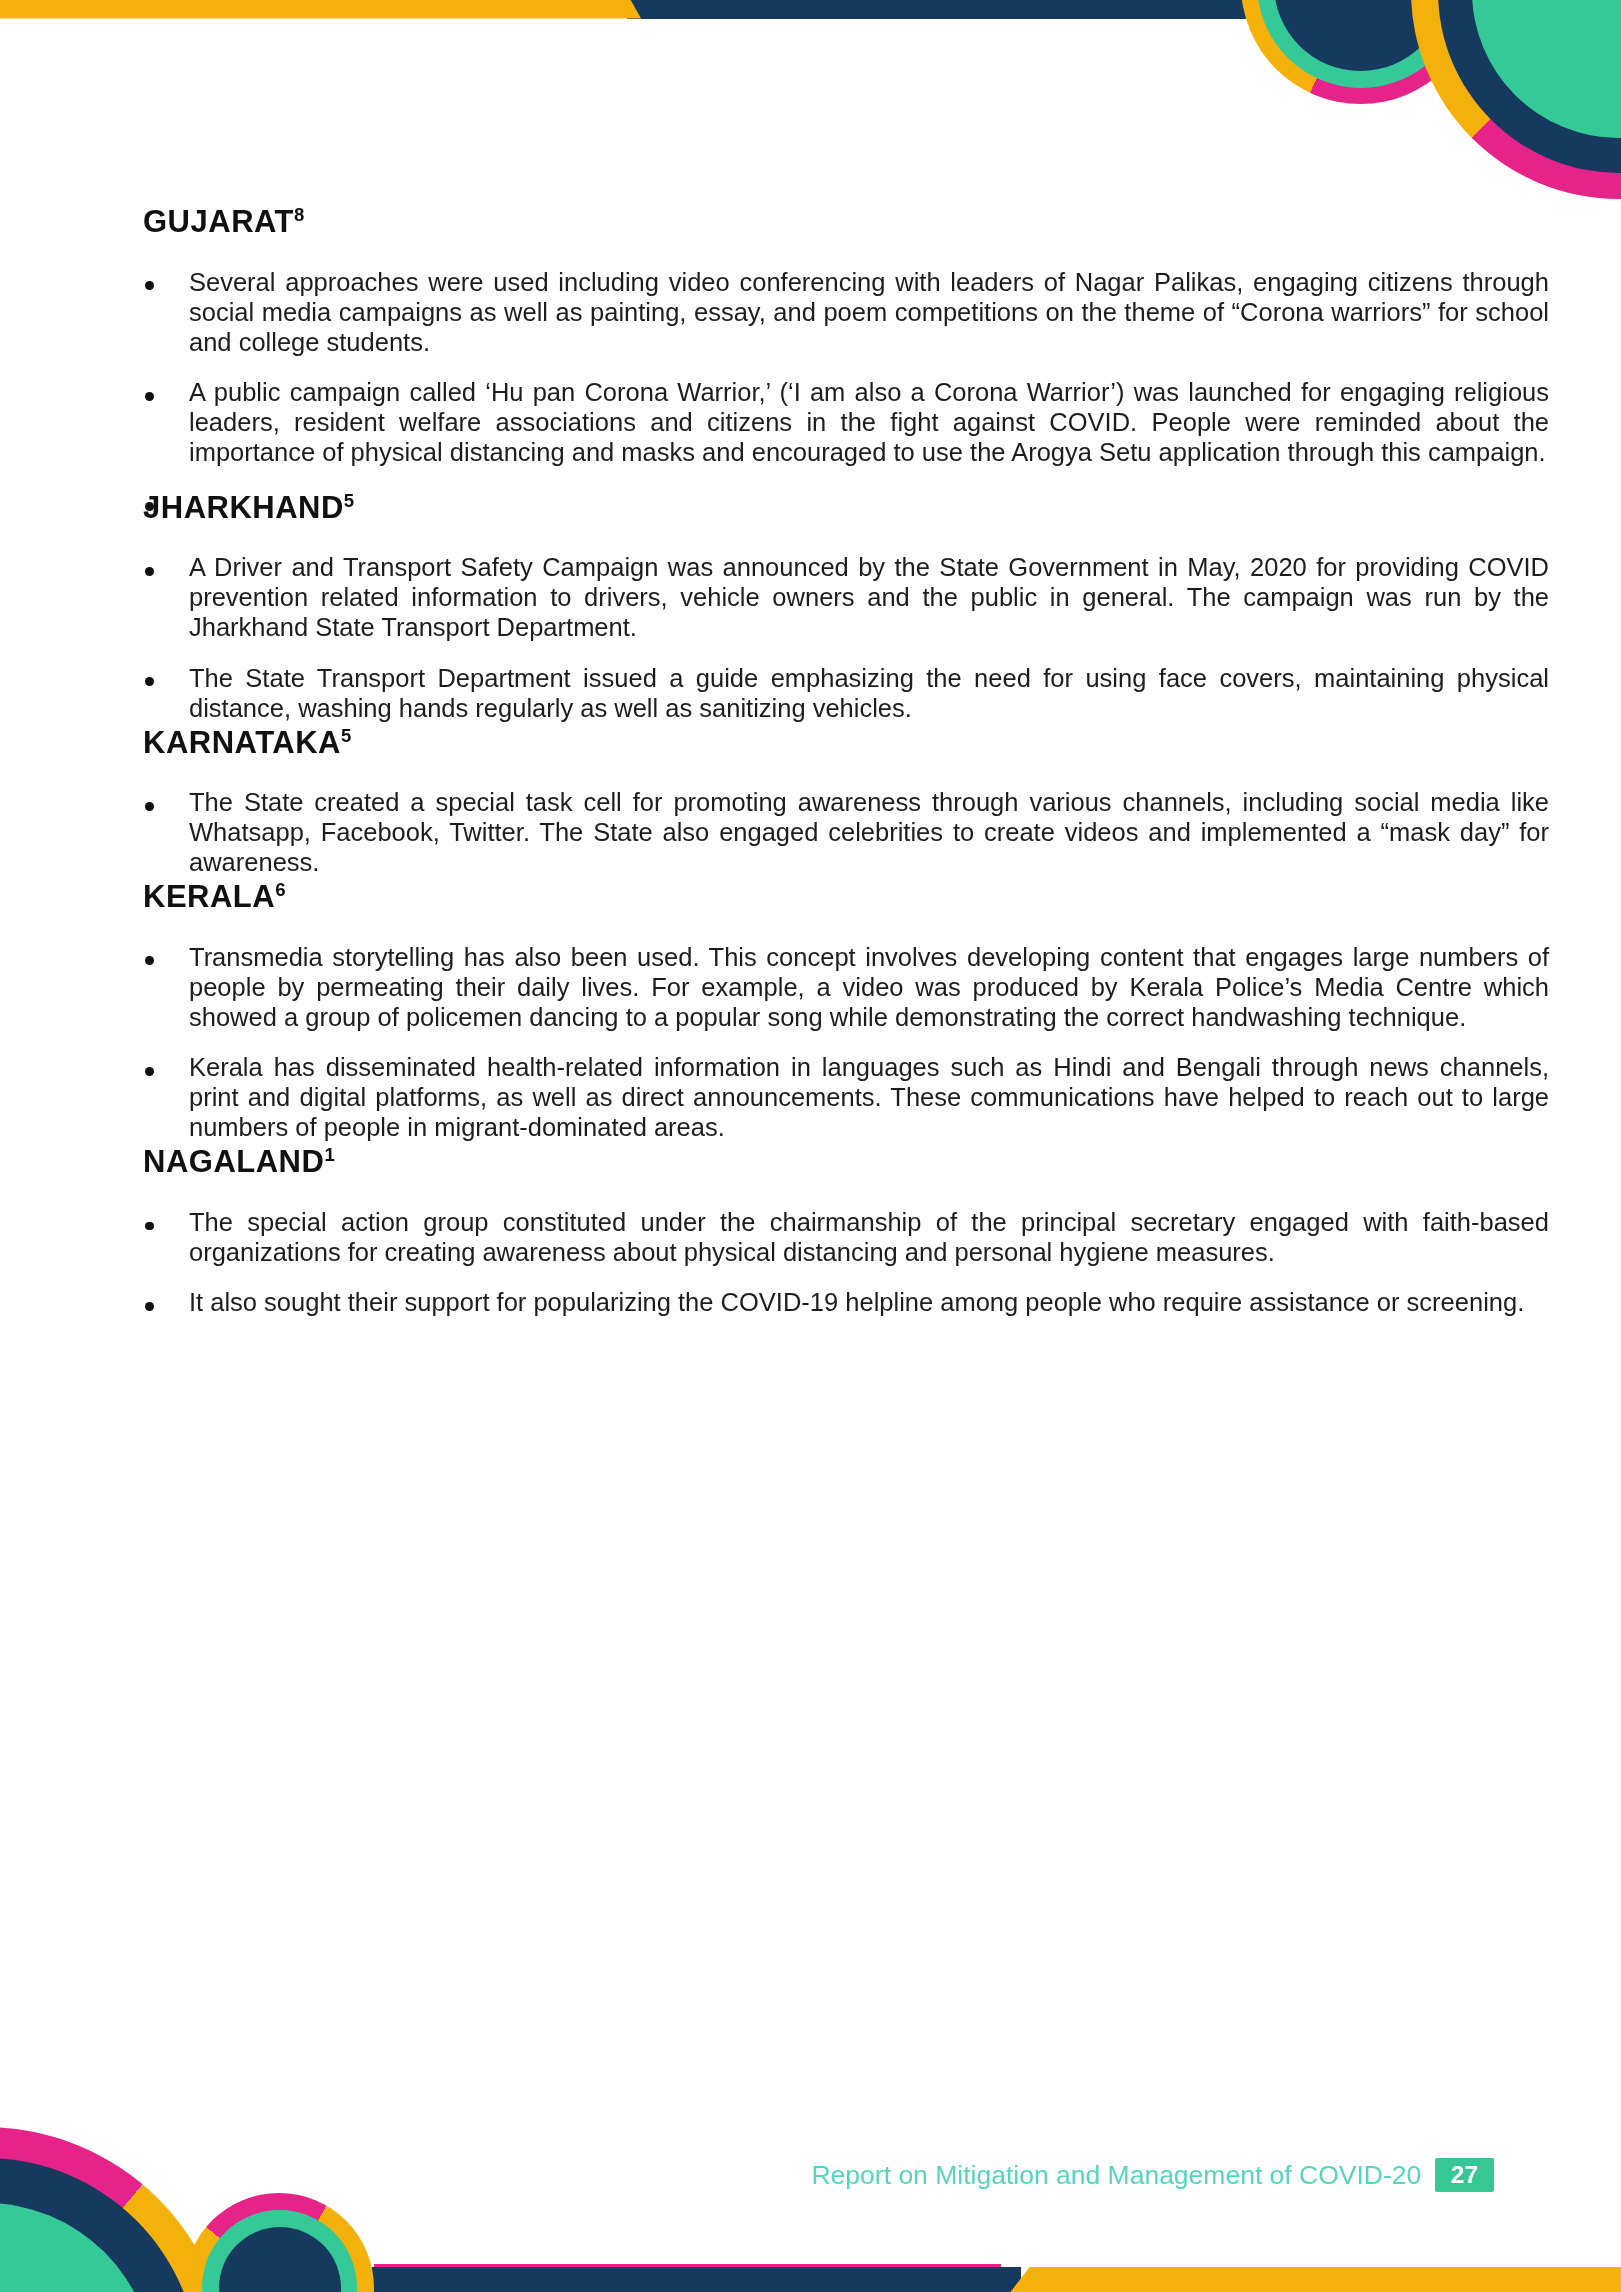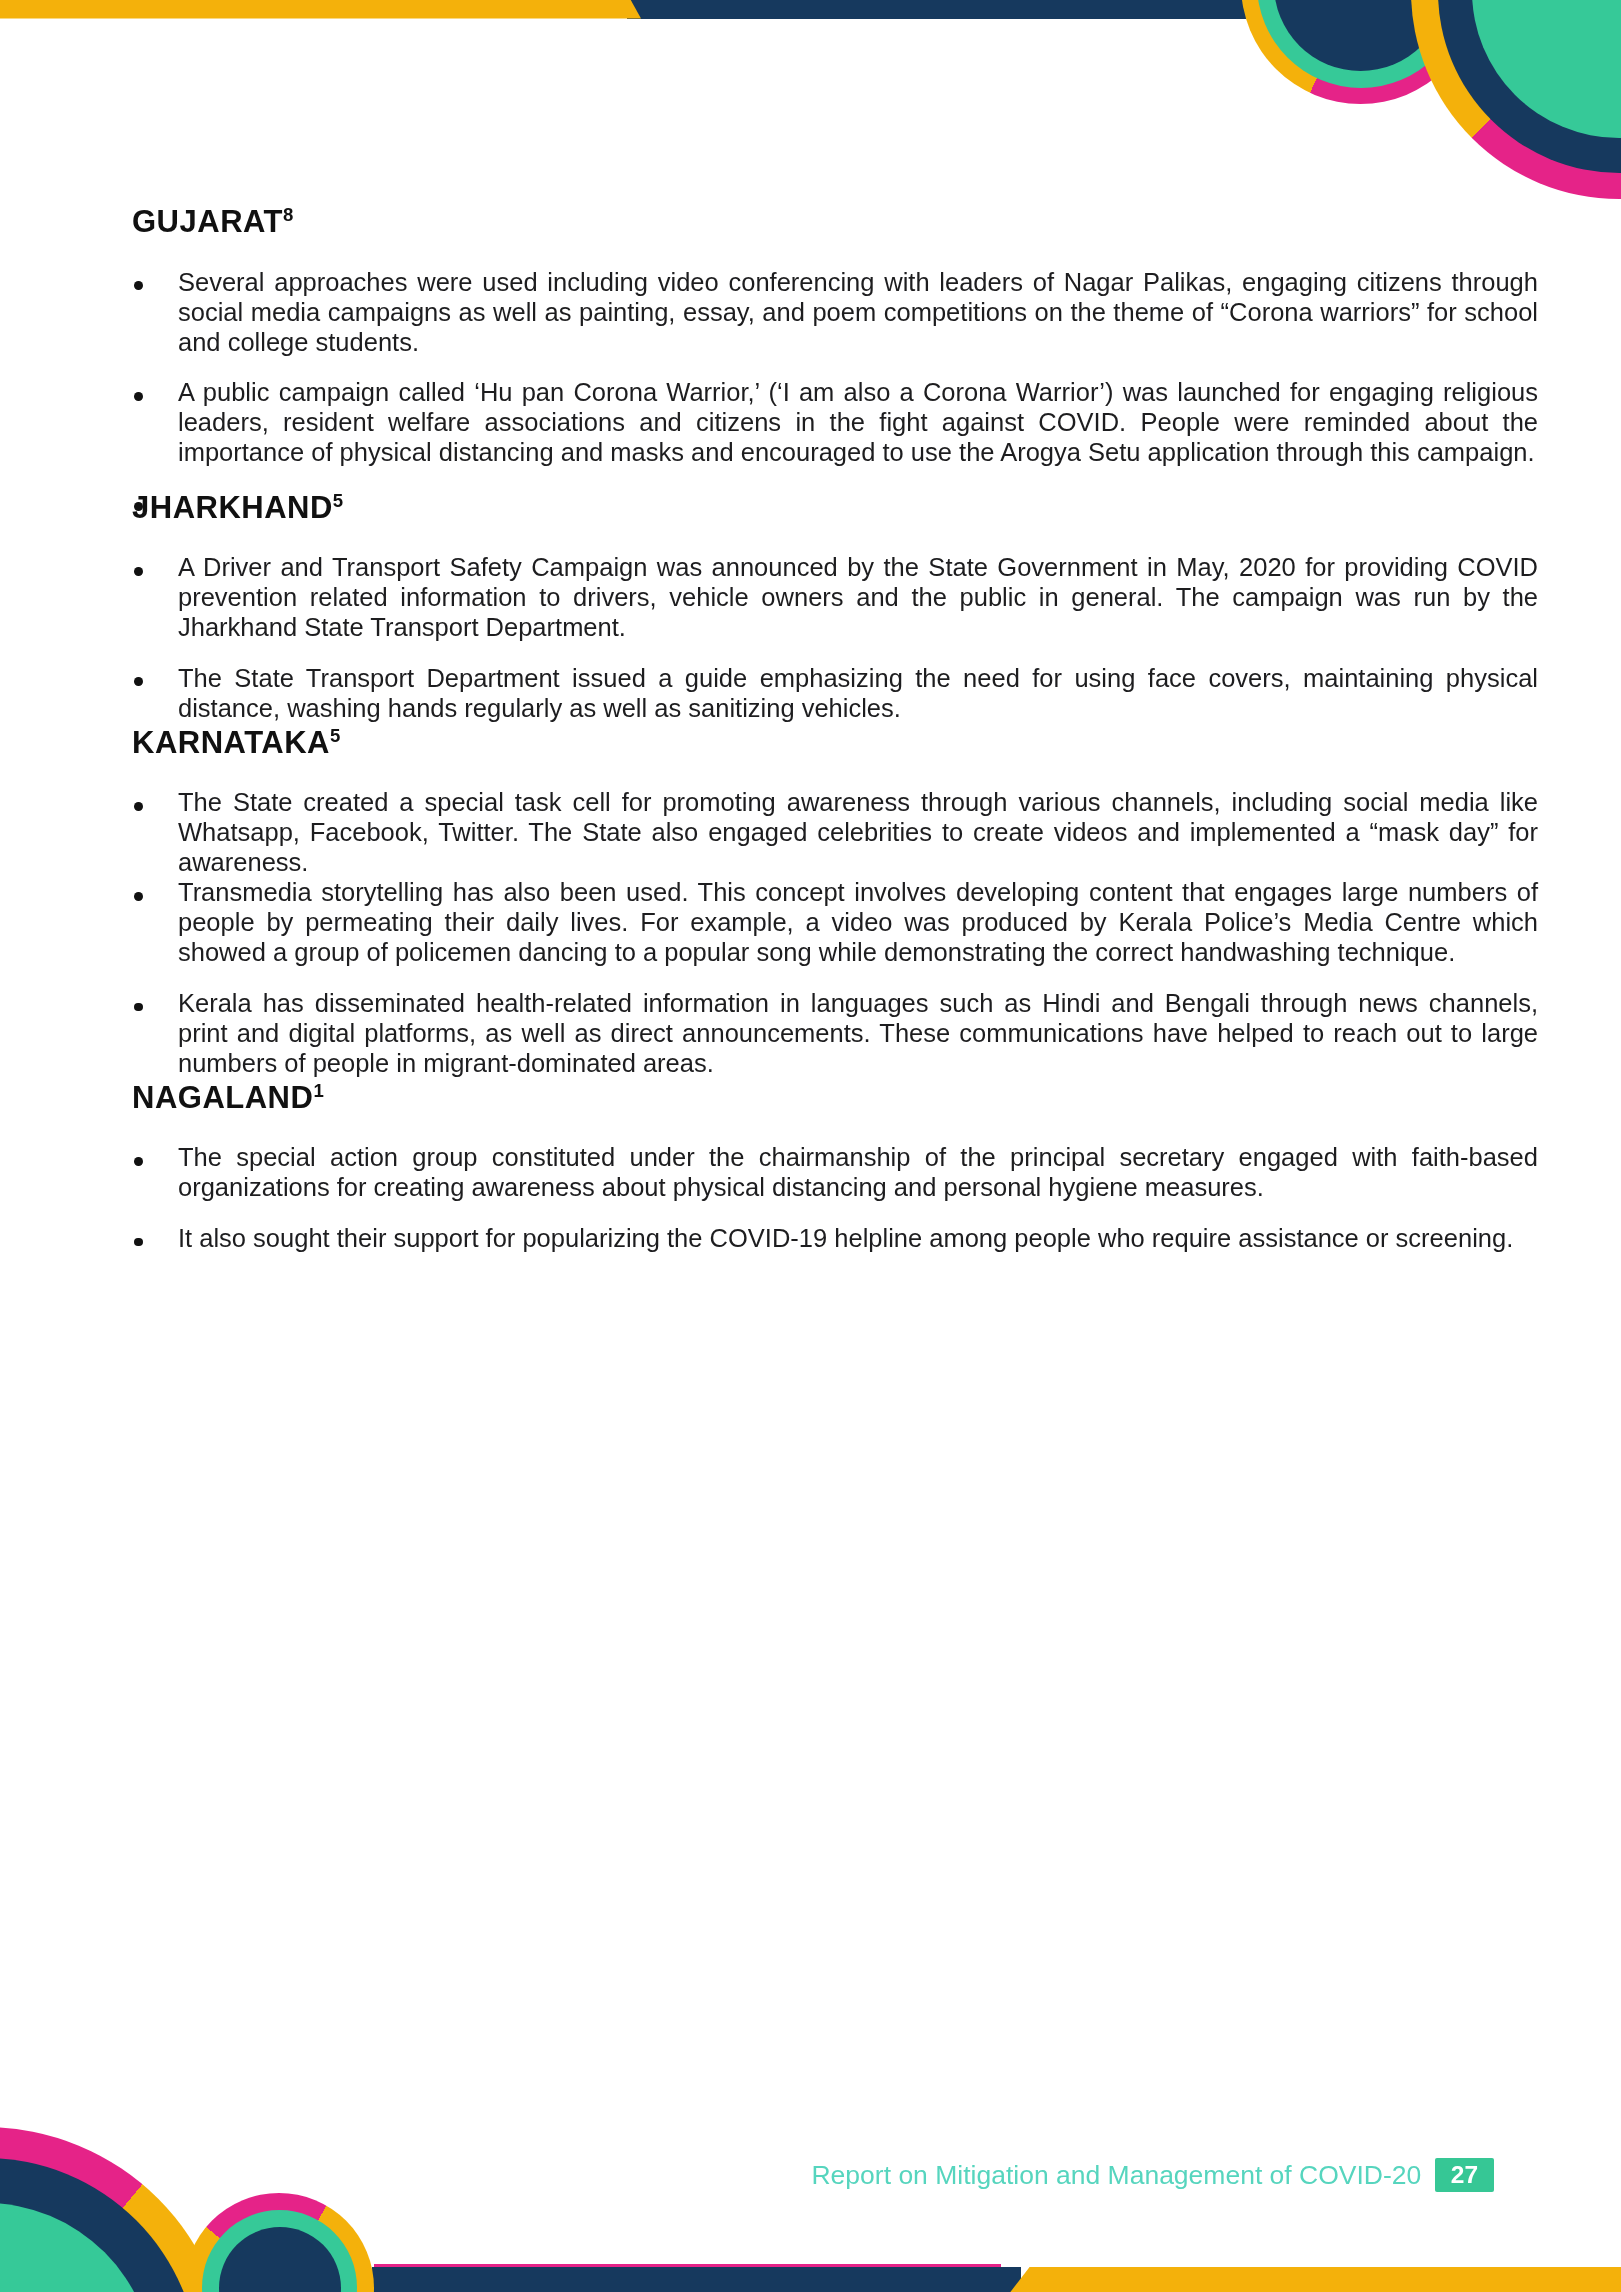--- a/index.html
+++ b/index.html
@@ -37,21 +37,21 @@
   #bl-big-outer { left:-260px; top:2127px; width:490px; height:490px;
     background:conic-gradient(#E52388 0deg 40deg, #F4B10B 40deg 140deg, #F4B10B 140deg 300deg, #E52388 300deg 360deg); }
   #bl-big-navy  { left:-228px; top:2158px; width:427px; height:427px; background:#16395E; }
   #bl-big-teal  { left:-183px; top:2203px; width:337px; height:337px; background:#36C998; }
   
   #bl-small-outer { left:184px; top:2193px; width:190px; height:190px;
     background:conic-gradient(#E52388 0deg 30deg, #F4B10B 30deg 310deg, #E52388 310deg 360deg); }
   #bl-small-teal  { left:202px; top:2210px; width:155px; height:155px; background:#36C998; }
   #bl-small-navy  { left:219px; top:2227px; width:122px; height:122px; background:#16395E; }
   
-  #content { position:absolute; left:132px; top:0; width:1406px; }
+  #content { position:absolute; left:143px; top:0; width:1406px; }
   .section-heading {
     font-size:31px; font-weight:bold; line-height:39px;
     letter-spacing:0.5px; color:#111;
     margin-bottom:25.5px;
   }
   .section-heading:first-child { margin-top:202px; }
   .section-heading sup { font-size:18.6px; vertical-align:super; line-height:0; }
   ul.bullets { list-style:none; }
   ul.bullets li {
     position:relative;
@@ -118,20 +118,21 @@
     <ul class="bullets">
       <li><span class="dot"></span><span>A Driver and Transport Safety Campaign was announced by the State Government in May, 2020 for providing COVID prevention related information to drivers, vehicle owners and the public in general. The campaign was run by the Jharkhand State Transport Department.</span></li>
       <li><span class="dot"></span><span>The State Transport Department issued a guide emphasizing the need for using face covers, maintaining physical distance, washing hands regularly as well as sanitizing vehicles.</span></li>
     </ul>
 
     <h2 class="section-heading"><span>KARNATAKA</span><sup>5</sup></h2>
     <ul class="bullets">
       <li><span class="dot"></span><span>The State created a special task cell for promoting awareness through various channels, including social media like Whatsapp, Facebook, Twitter. The State also engaged celebrities to create videos and implemented a “mask day” for awareness.</span></li>
     </ul>
 
+    <h2 class="section-heading"><span>KERALA</span><sup>6</sup></h2>
     <ul class="bullets">
       <li><span class="dot"></span><span>Transmedia storytelling has also been used. This concept involves developing content that engages large numbers of people by permeating their daily lives. For example, a video was produced by Kerala Police’s Media Centre which showed a group of policemen dancing to a popular song while demonstrating the correct handwashing technique.</span></li>
       <li><span class="dot"></span><span>Kerala has disseminated health-related information in languages such as Hindi and Bengali through news channels, print and digital platforms, as well as direct announcements. These communications have helped to reach out to large numbers of people in migrant-dominated areas.</span></li>
     </ul>
 
     <h2 class="section-heading"><span>NAGALAND</span><sup>1</sup></h2>
     <ul class="bullets">
       <li><span class="dot"></span><span>The special action group constituted under the chairmanship of the principal secretary engaged with faith-based organizations for creating awareness about physical distancing and personal hygiene measures.</span></li>
       <li><span class="dot"></span><span>It also sought their support for popularizing the COVID-19 helpline among people who require assistance or screening.</span></li>
     </ul>

